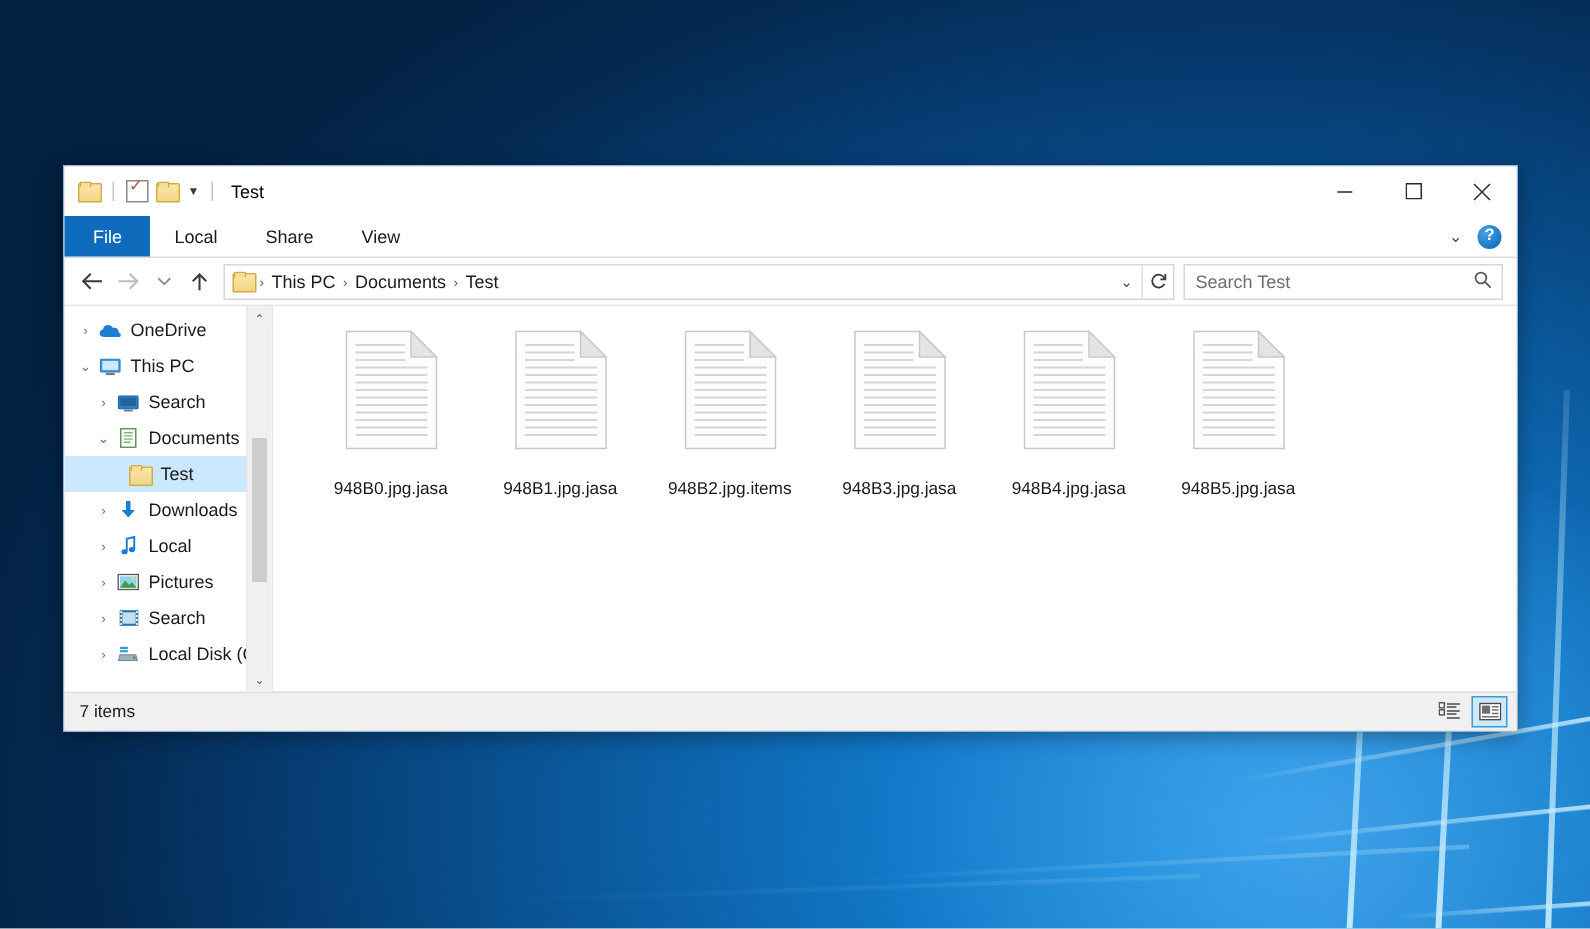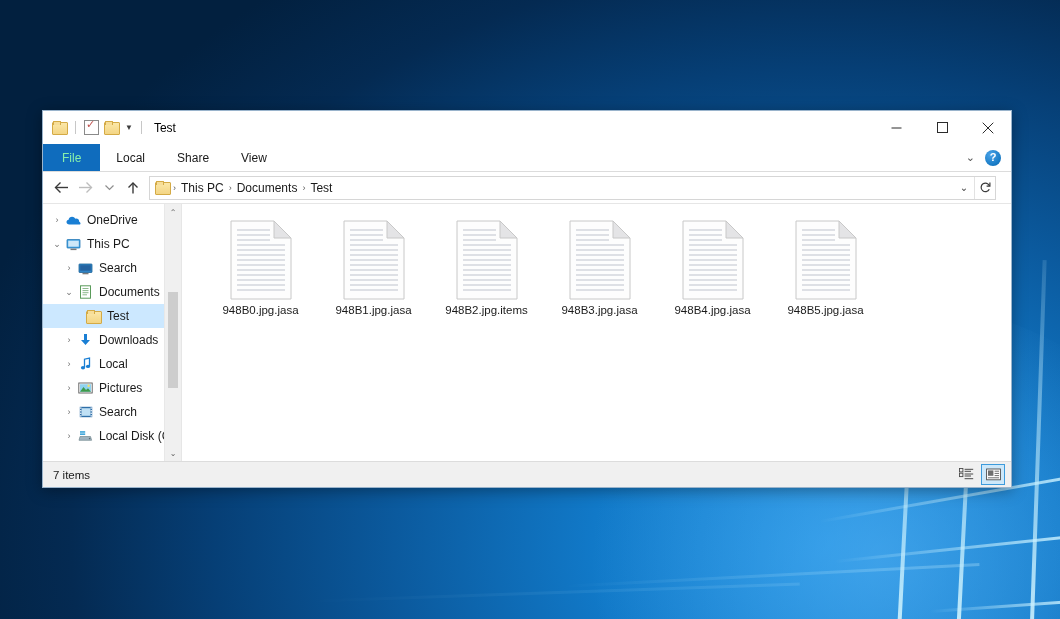--- a/index.html
+++ b/index.html
@@ -155,21 +155,21 @@
   }
   .rtab {
     display: flex;
     align-items: center;
     padding: 0 16px;
     font-size: 12px;
     color: #1a1a1a;
   }
   .rtab.file {
     background: #0f6cbd;
-    color: #86efac;
+    color: #ffffff;
     padding: 0 19px;
   }
   #ribbon-right {
     margin-left: auto;
     display: flex;
     align-items: center;
     gap: 10px;
     padding-right: 10px;
   }
   .chev-down {
@@ -348,21 +348,21 @@
     align-items: center;
     padding-top: 2px;
   }
   .doc-icon {
     width: 62px;
     height: 80px;
     position: relative;
   }
   .doc-icon svg { display: block; }
   .file-label {
-    margin-top: 4px;
+    margin-top: 20px;
     font-size: 11.5px;
     color: #1a1a1a;
     text-align: center;
     white-space: nowrap;
   }
 
   
   #statusbar {
     height: 25px;
     flex: 0 0 auto;
@@ -489,20 +489,29 @@
         <span class="addr-spacer"></span>
         <span class="addr-caret">⌄</span>
         <span class="addr-refresh">
           <svg width="13" height="13" viewBox="0 0 13 13">
               <path d="M10.5 5 A4.3 4.3 0 1 0 10.3 8.3" fill="none" stroke="#3a3a3a" stroke-width="1.2"></path>
               <path d="M10.9 1.6 L10.9 5.2 L7.6 5.2" fill="none" stroke="#3a3a3a" stroke-width="1.2"></path>
             </svg>
         </span>
       </div>
 
+      <div id="searchbox">
+        <input id="search-input" type="text" placeholder="Search Test" style="">
+        <span>
+          <svg width="13" height="13" viewBox="0 0 13 13">
+              <circle cx="5.3" cy="5.3" r="3.6" fill="none" stroke="#5a5a5a" stroke-width="1.2"></circle>
+              <line x1="8.1" y1="8.1" x2="11.8" y2="11.8" stroke="#5a5a5a" stroke-width="1.2"></line>
+            </svg>
+        </span>
+      </div>
     </div>
 
     <div id="body">
 
       <div id="sidebar">
 
         <div class="tree-item" style="padding-left:6px;">
           <span class="expander">›</span>
           <span class="tree-icon">
             <svg width="15" height="11" viewBox="0 0 15 11">

